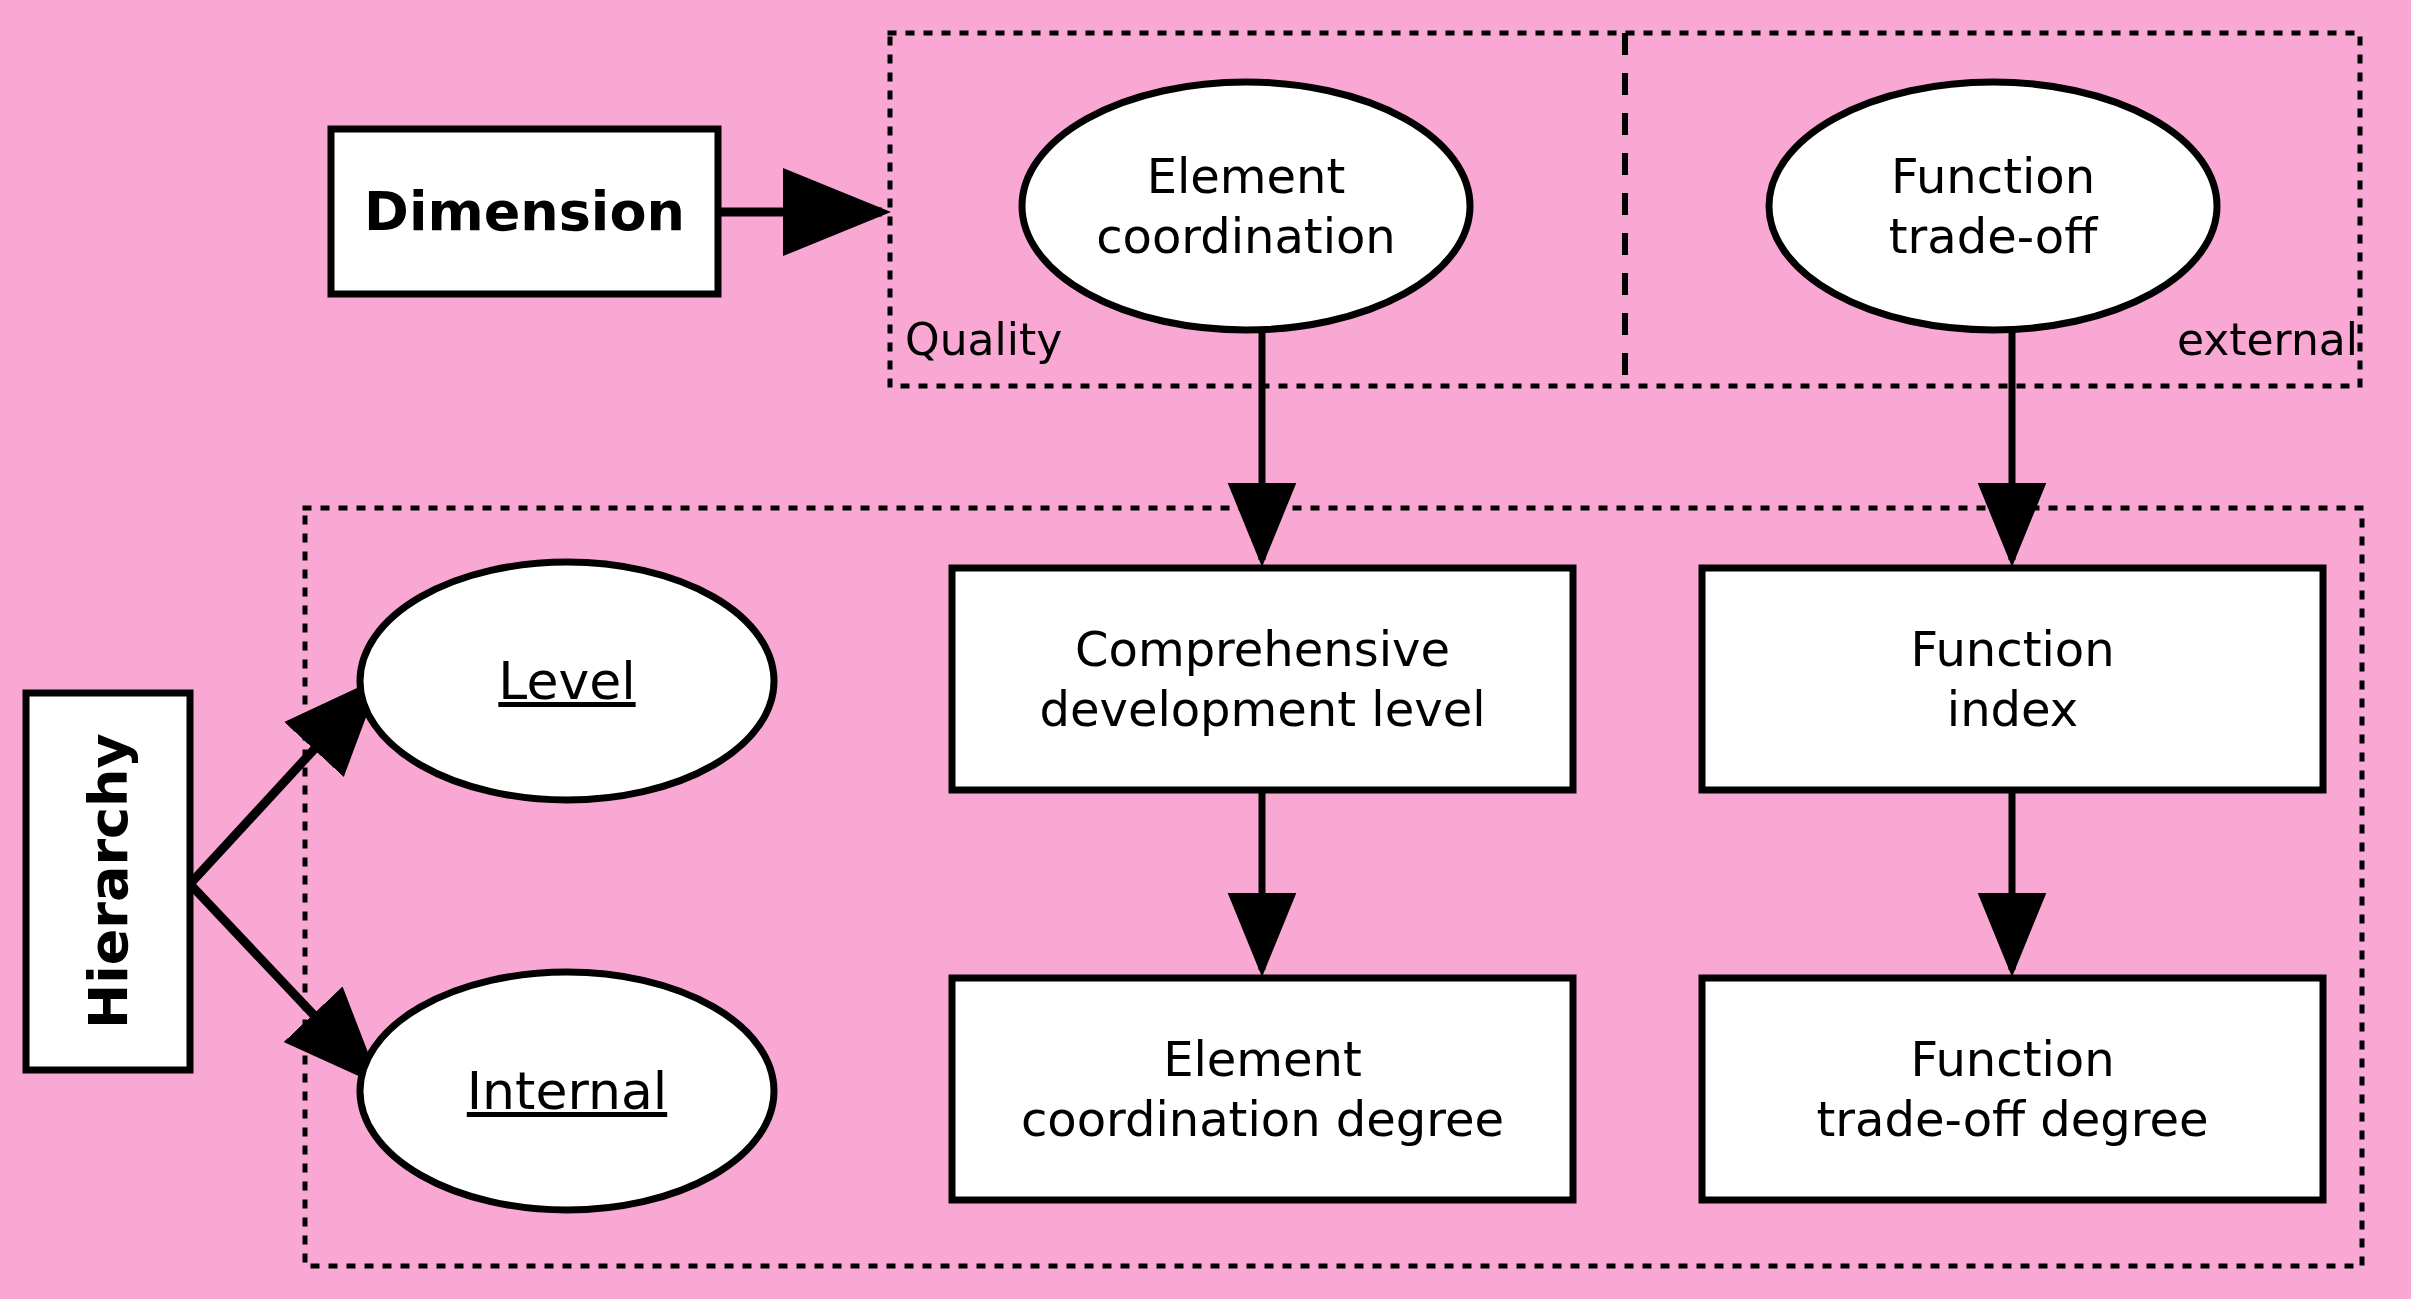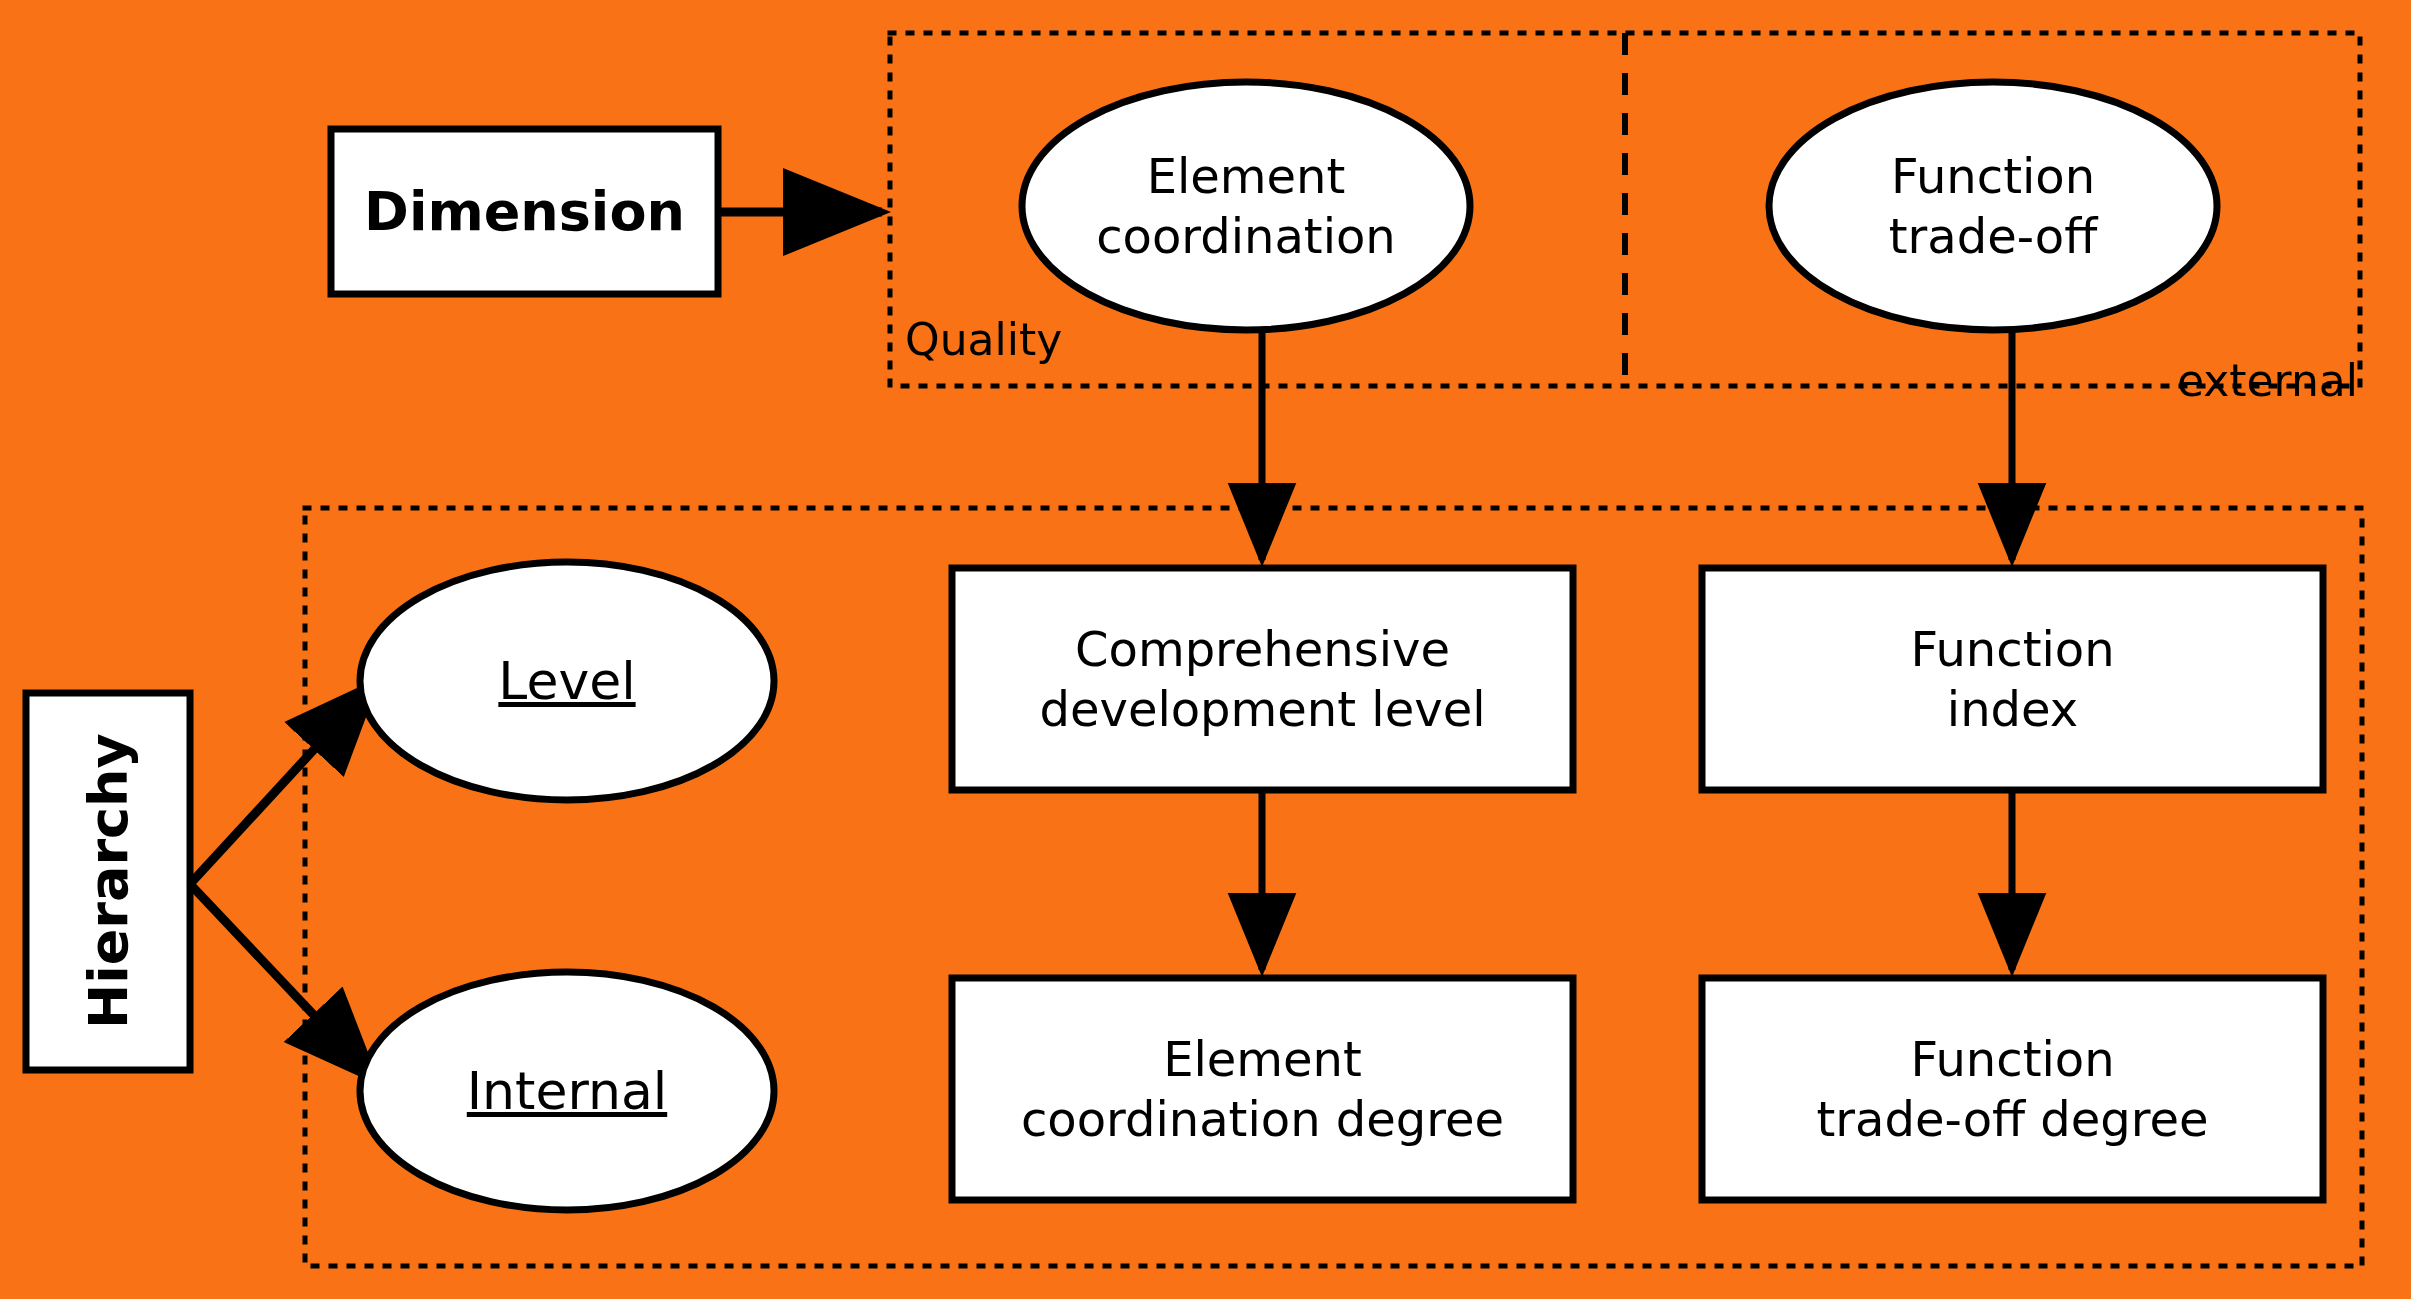--- a/index.html
+++ b/index.html
@@ -7,21 +7,21 @@
     padding: 0;
     background: #ffffff;
   }
   body {
     font-family: "DejaVu Sans", sans-serif;
   }
   #diagram-root {
     position: relative;
     width: 2411px;
     height: 1299px;
-    background: #f97316;
+    background: #f9a8d4;
     overflow: hidden;
   }
   svg.layer {
     position: absolute;
     top: 0;
     left: 0;
     width: 2411px;
     height: 1299px;
   }
   .node-text {
@@ -131,21 +131,21 @@
   <div class="vertical-label" style="left:26px; top:693px; width:164px; height:377px; writing-mode:vertical-rl; transform:rotate(180deg);">Hierarchy</div>
 
   <div class="node-text ellipse-label" style="left:1022px; top:82px; width:448px; height:248px;">Element
 coordination</div>
 
   <div class="node-text ellipse-label" style="left:1769px; top:82px; width:448px; height:248px;">Function
 trade-off</div>
 
   <div class="group-label" style="left:905px; top:318px;">Quality</div>
 
-  <div class="group-label" style="right:53px; top:318px;margin-top:41px;">external</div>
+  <div class="group-label" style="right:53px; top:318px;">external</div>
 
   <div class="node-text ellipse-label-small" style="left:360px; top:562px; width:414px; height:238px;">Level</div>
 
   <div class="node-text ellipse-label-small" style="left:360px; top:972px; width:414px; height:238px;">Internal</div>
 
   <div class="node-text box-label" style="left:952px; top:568px; width:621px; height:222px;">Comprehensive
 development level</div>
 
   <div class="node-text box-label" style="left:1702px; top:568px; width:621px; height:222px;">Function
 index</div>

